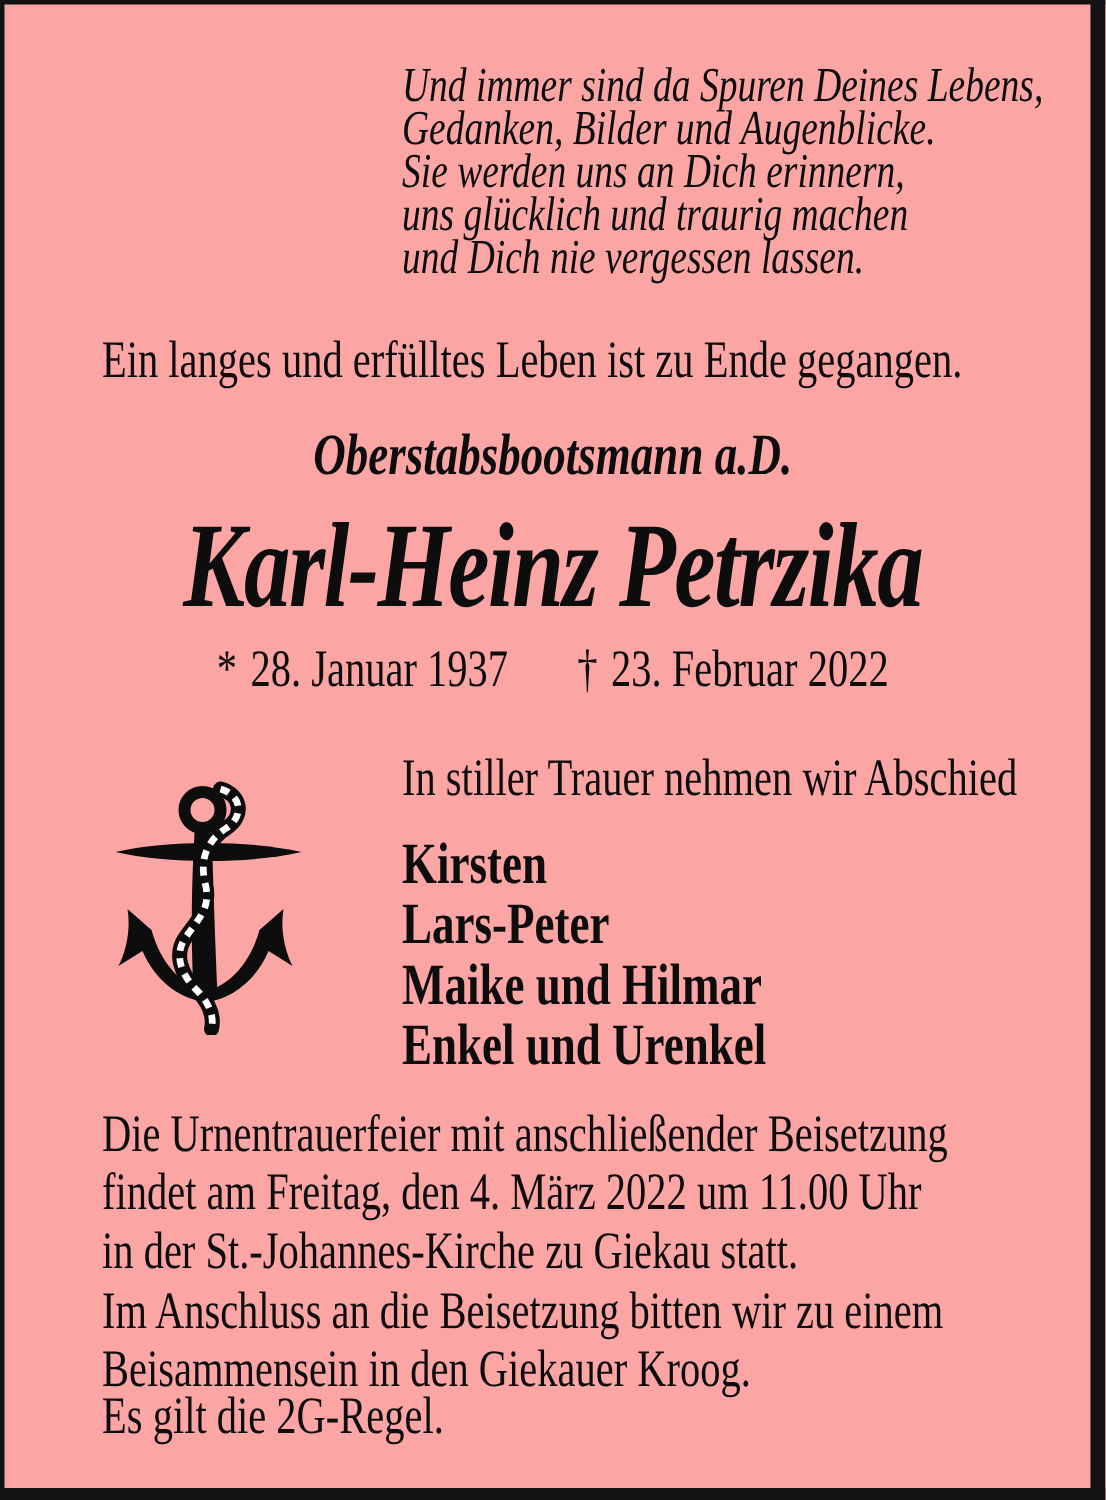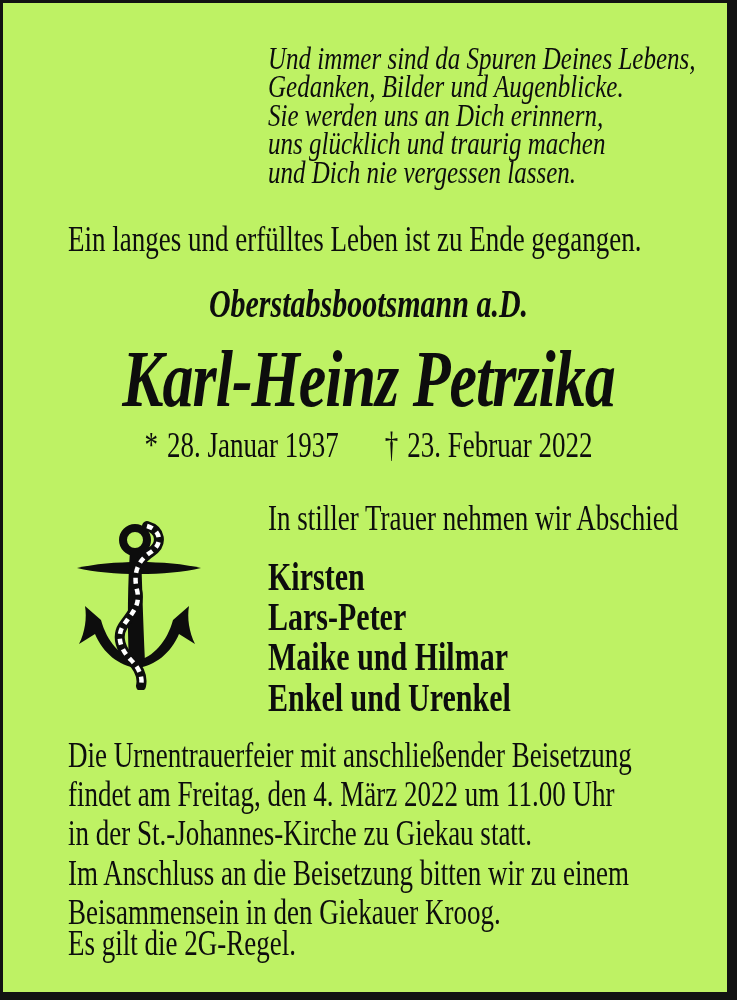--- a/index.html
+++ b/index.html
@@ -4,21 +4,21 @@
 <style>
   html, body { margin: 0; padding: 0; }
   body {
     width: 737px; height: 1000px;
     background: #ffffff;
     font-family: "Liberation Serif", "DejaVu Serif", serif;
     color: #0d0d0d;
     overflow: hidden;
     position: relative;
   }
-  .sheet { position: absolute; inset: 0; background: #bef264; }
+  .sheet { position: absolute; inset: 0; background: #fca5a5; }
 
   
   .edge { position: absolute; background: #121212; }
   .edge-top    { left: 0; top: 0; width: 100%; height: 3px; }
   .edge-left   { left: 0; top: 0; width: 3px; height: 100%; }
   .edge-right  { right: 0; top: 0; width: 10px; height: 100%; }
   .edge-bottom { left: 0; bottom: 0; width: 100%; height: 8px; }
 
   
   .ty { transform: scaleY(1.3); transform-origin: 0 0; }

